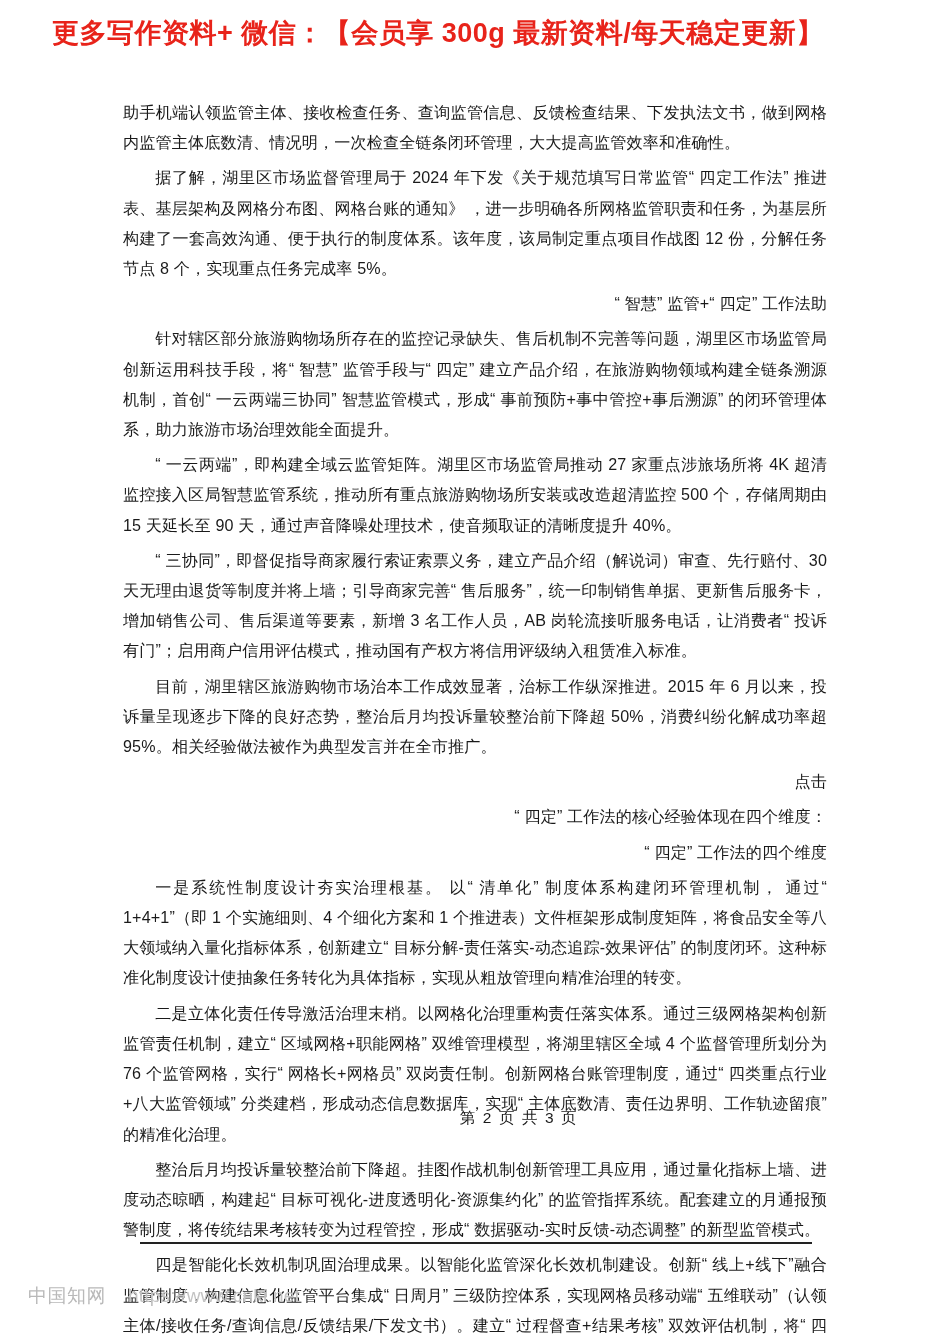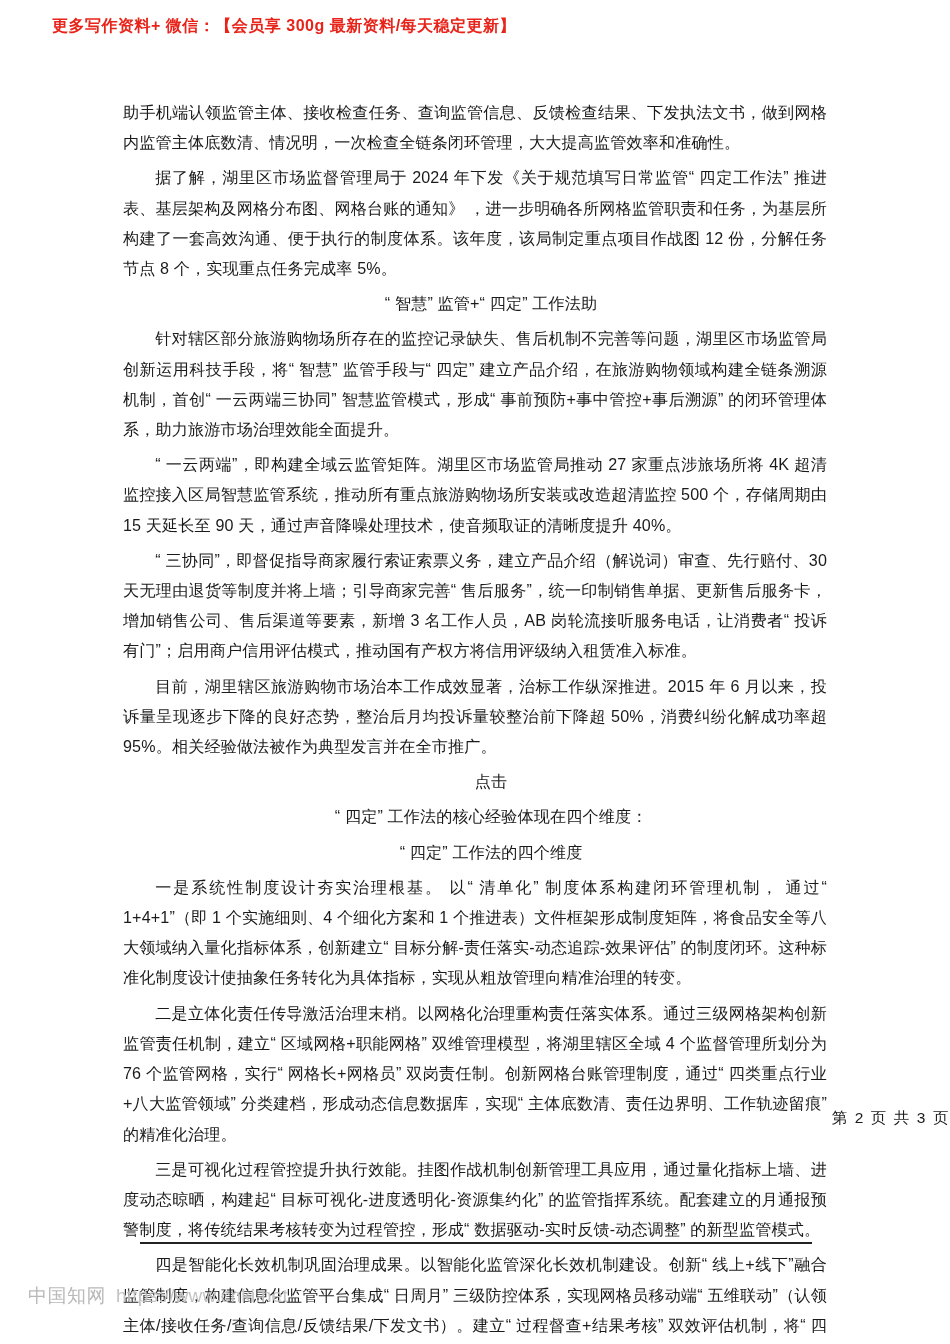--- a/index.html
+++ b/index.html
@@ -15,21 +15,21 @@
     overflow: hidden;
     font-family: "Liberation Sans", "DejaVu Sans", sans-serif;
   }
 
   
   .promo-banner {
     position: absolute;
     left: 52px;
     top: 14px;
     width: 846px;
-    font-size: 16px;
+    font-size: 27px;
     font-weight: bold;
     color: #e8231a;
     letter-spacing: 0.5px;
     white-space: nowrap;
     line-height: 1.45;
   }
 
   
   .doc-body {
     position: absolute;
@@ -44,30 +44,30 @@
     color: #1a1a1a;
     text-align: justify;
     text-justify: inter-character;
     letter-spacing: 0.15px;
     font-family: "Liberation Sans", "DejaVu Sans", sans-serif;
   }
   .para.indent {
     text-indent: 2em;
   }
   .para.nojustify {
-    text-align: center;
+    text-align: right;
   }
 
   
   .page-number {
     position: absolute;
     left: 0;
     top: 1108px;
     width: 950px;
-    text-align: right;
+    text-align: center;
     font-size: 15.5px;
     color: #1a1a1a;
     letter-spacing: 1.6px;
     padding-left: 88px;
     box-sizing: border-box;
     font-family: "Liberation Sans", "DejaVu Sans", sans-serif;
   }
 
   
   .bottom-rule {
@@ -77,21 +77,21 @@
     width: 672px;
     height: 2px;
     background: #222222;
   }
   .watermark {
     position: absolute;
     left: 28px;
     top: 1283px;
     display: flex;
     align-items: center;
-    gap: 10px;
+    gap: 22px;
   }
   .wm-logo {
     font-size: 19px;
     color: #b9b9b9;
     letter-spacing: 0.5px;
     font-family: "Liberation Sans", "DejaVu Sans", sans-serif;
   }
   .wm-url {
     font-size: 19px;
     color: #c3c3c3;
@@ -112,21 +112,21 @@
       <p class="para indent nojustify">“ 智慧” 监管+“ 四定” 工作法助</p>
       <p class="para indent">针对辖区部分旅游购物场所存在的监控记录缺失、售后机制不完善等问题，湖里区市场监管局创新运用科技手段，将“ 智慧” 监管手段与“ 四定” 建立产品介绍，在旅游购物领域构建全链条溯源机制，首创“ 一云两端三协同” 智慧监管模式，形成“ 事前预防+事中管控+事后溯源” 的闭环管理体系，助力旅游市场治理效能全面提升。</p>
       <p class="para indent">“ 一云两端”，即构建全域云监管矩阵。湖里区市场监管局推动 27 家重点涉旅场所将 4K 超清监控接入区局智慧监管系统，推动所有重点旅游购物场所安装或改造超清监控 500 个，存储周期由 15 天延长至 90 天，通过声音降噪处理技术，使音频取证的清晰度提升 40%。</p>
       <p class="para indent">“ 三协同”，即督促指导商家履行索证索票义务，建立产品介绍（解说词）审查、先行赔付、30 天无理由退货等制度并将上墙；引导商家完善“ 售后服务”，统一印制销售单据、更新售后服务卡，增加销售公司、售后渠道等要素，新增 3 名工作人员，AB 岗轮流接听服务电话，让消费者“ 投诉有门”；启用商户信用评估模式，推动国有产权方将信用评级纳入租赁准入标准。</p>
       <p class="para indent">目前，湖里辖区旅游购物市场治本工作成效显著，治标工作纵深推进。2015 年 6 月以来，投诉量呈现逐步下降的良好态势，整治后月均投诉量较整治前下降超 50%，消费纠纷化解成功率超 95%。相关经验做法被作为典型发言并在全市推广。</p>
       <p class="para indent nojustify">点击</p>
       <p class="para indent nojustify">“ 四定” 工作法的核心经验体现在四个维度：</p>
       <p class="para indent nojustify">“ 四定” 工作法的四个维度</p>
       <p class="para indent">一是系统性制度设计夯实治理根基。 以“ 清单化” 制度体系构建闭环管理机制， 通过“ 1+4+1”（即 1 个实施细则、4 个细化方案和 1 个推进表）文件框架形成制度矩阵，将食品安全等八大领域纳入量化指标体系，创新建立“ 目标分解-责任落实-动态追踪-效果评估” 的制度闭环。这种标准化制度设计使抽象任务转化为具体指标，实现从粗放管理向精准治理的转变。</p>
       <p class="para indent">二是立体化责任传导激活治理末梢。以网格化治理重构责任落实体系。通过三级网格架构创新监管责任机制，建立“ 区域网格+职能网格” 双维管理模型，将湖里辖区全域 4 个监督管理所划分为 76 个监管网格，实行“ 网格长+网格员” 双岗责任制。创新网格台账管理制度，通过“ 四类重点行业+八大监管领域” 分类建档，形成动态信息数据库，实现“ 主体底数清、责任边界明、工作轨迹留痕” 的精准化治理。</p>
-      <p class="para indent">三是可视化过程管控提升执行效能。挂图作战机制创新管理工具应用，通过量化指标上墙、进度动态晾晒，构建起“ 目标可视化-进度透明化-资源集约化” 的监管指挥系统。配套建立的月通报预警制度，将传统结果考核转变为过程管控，形成“ 数据驱动-实时反馈-动态调整” 的新型监管模式。</p>
+      <p class="para indent">整治后月均投诉量较整治前下降超。挂图作战机制创新管理工具应用，通过量化指标上墙、进度动态晾晒，构建起“ 目标可视化-进度透明化-资源集约化” 的监管指挥系统。配套建立的月通报预警制度，将传统结果考核转变为过程管控，形成“ 数据驱动-实时反馈-动态调整” 的新型监管模式。</p>
       <p class="para indent">四是智能化长效机制巩固治理成果。以智能化监管深化长效机制建设。创新“ 线上+线下”融合监管制度，构建信息化监管平台集成“ 日周月” 三级防控体系，实现网格员移动端“ 五维联动”（认领主体/接收任务/查询信息/反馈结果/下发文书）。建立“ 过程督查+结果考核” 双效评估机制，将“ 四定” 执行情况纳入“ 三比三争” 绩效考核体系，形成“ 目标设定-过程督导-结果应用” 的闭环激励机制。</p>
       <p class="para indent nojustify">名词</p>
     </div>
 
   <div class="page-number">第 2 页 共 3 页</div>
 
   <div class="bottom-rule"></div>
 
   <div class="watermark">
     <span class="wm-logo">中国知网</span>

